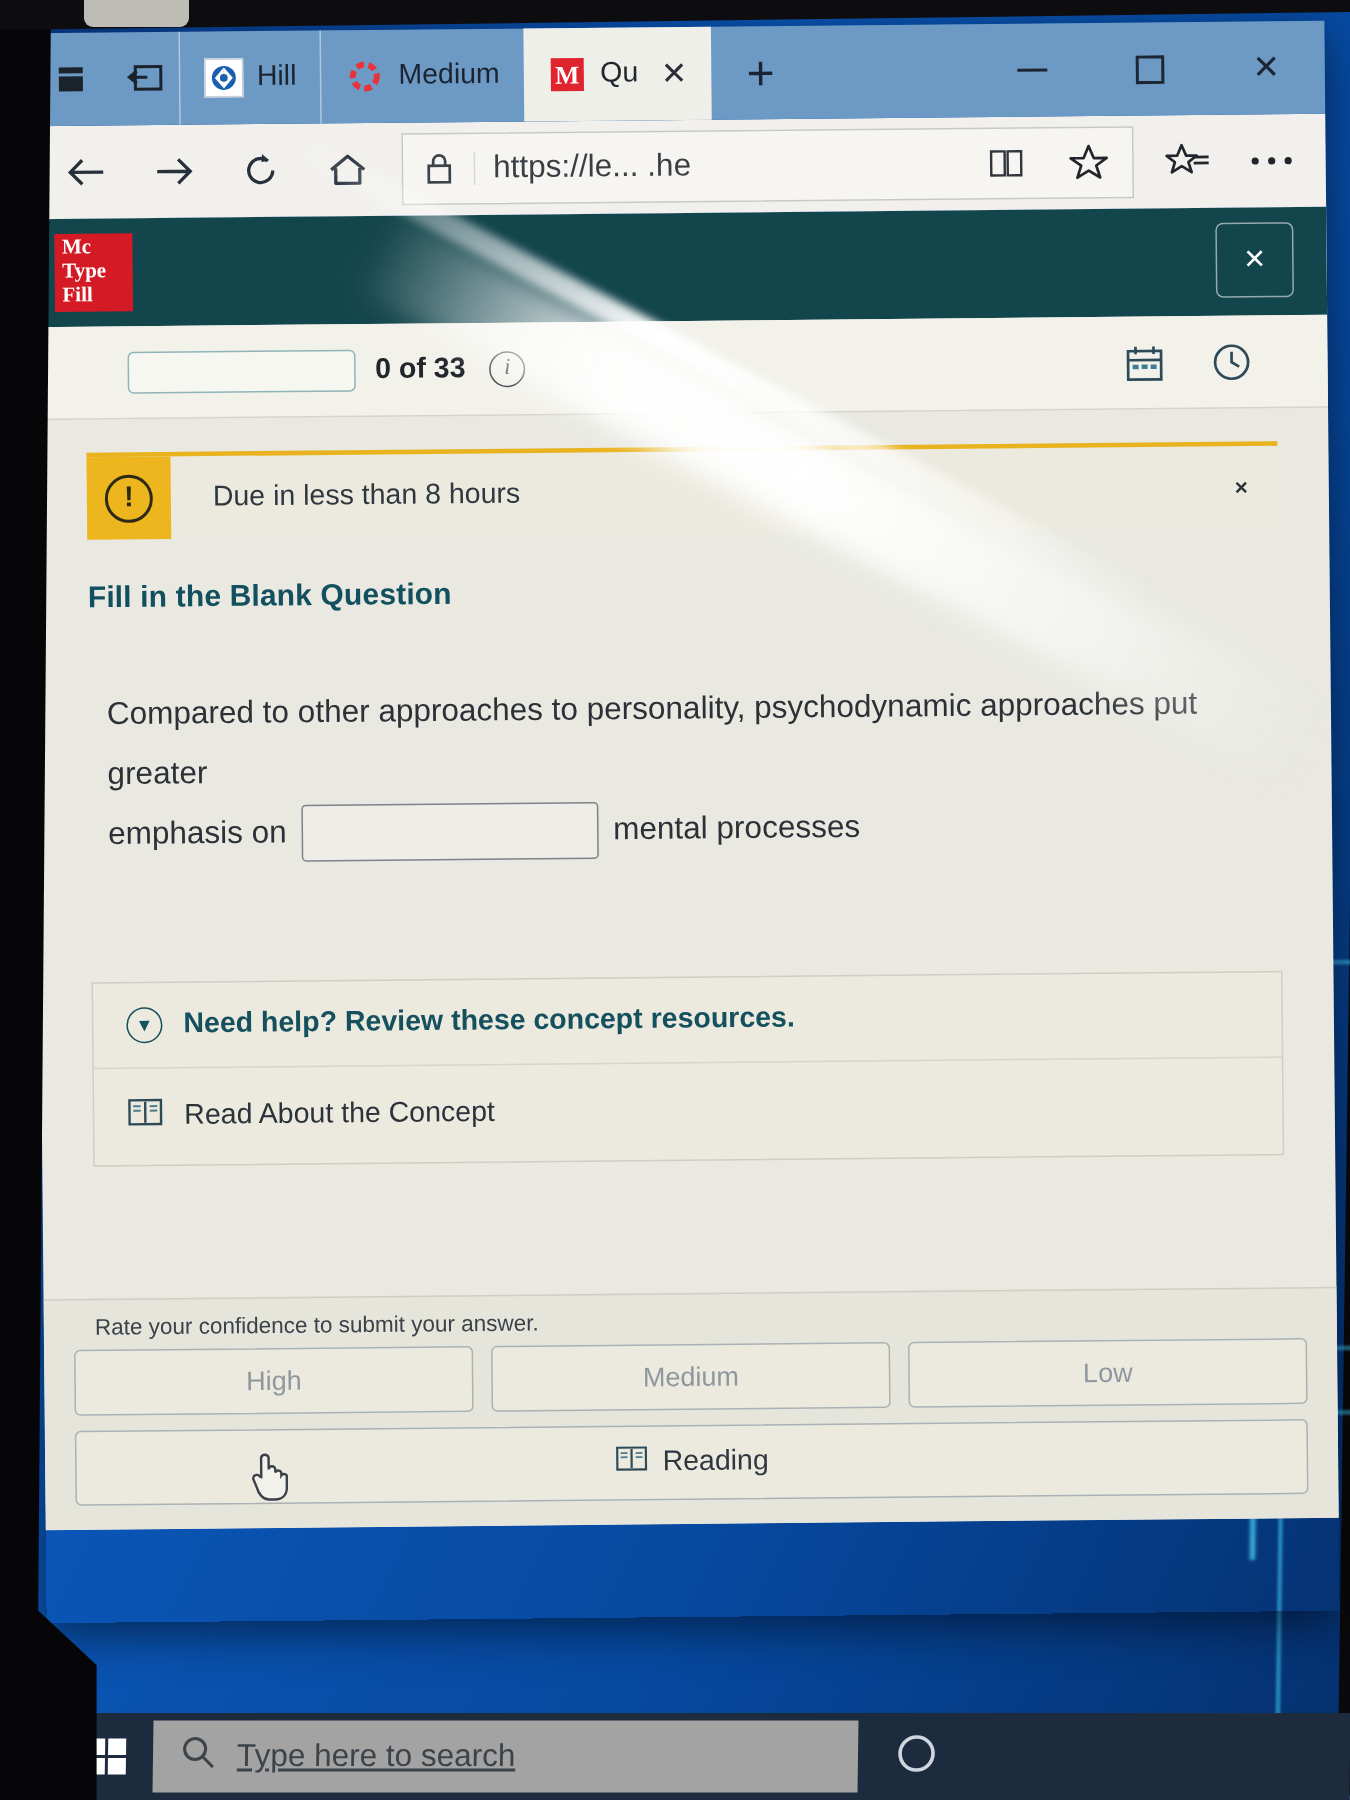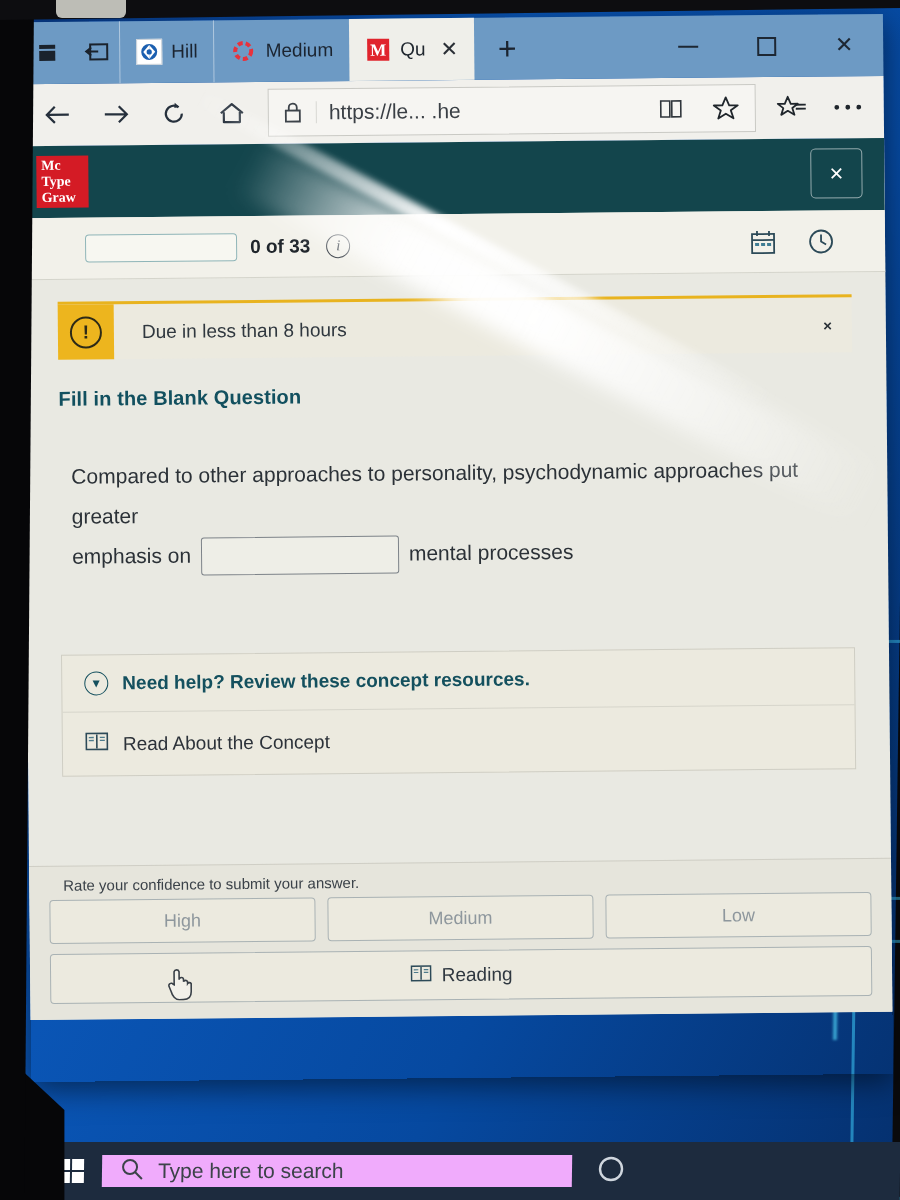--- a/index.html
+++ b/index.html
@@ -294,23 +294,23 @@
   #taskbar {
     position: absolute;
     left: 40px; bottom: 0; right: 0; height: 58px;
     background: #1d2b3e;
     transform: skewX(-0.8deg);
     display: flex; align-items: center;
     z-index: 20;
   }
   #startbtn { width: 62px; display:flex; align-items:center; justify-content:center; }
   #searchbox {
-    width: 470px; height: 32px; background: #f0abfc;
+    width: 470px; height: 48px; background: #a3a3a3;
     display:flex; align-items:center; gap: 14px; padding-left: 18px;
-    font-size: 21px; color:#3c4349;
+    font-size: 21px; color:#3c4349;text-decoration:underline;
   }
   #cortana { margin-left: 24px; color:#cfd6de; }
 
   
   #bezel-left {
     position: absolute; left: 0; top: 0; width: 34px; height: 1200px;
     background: #060608;
     z-index: 25;
     clip-path: polygon(0 0, 100% 0, 72% 100%, 0 100%);
   }
@@ -461,21 +461,21 @@
         </div>
       </div>
     </div>
 
     <div id="page">
 
       <div id="mh-header">
         <div id="mh-logo">
           <span>Mc</span>
           <span>Type</span>
-          <span>Graw</span>
+          <span>Fill</span>
         </div>
         <div id="hdr-close">×</div>
       </div>
 
       <div id="progressbar-row">
         <div id="progress-track"></div>
         <div id="progress-count">0 of 33</div>
         <div id="info-icon">i</div>
         <div id="hdr-tools">
           <div class="hdr-tool">

